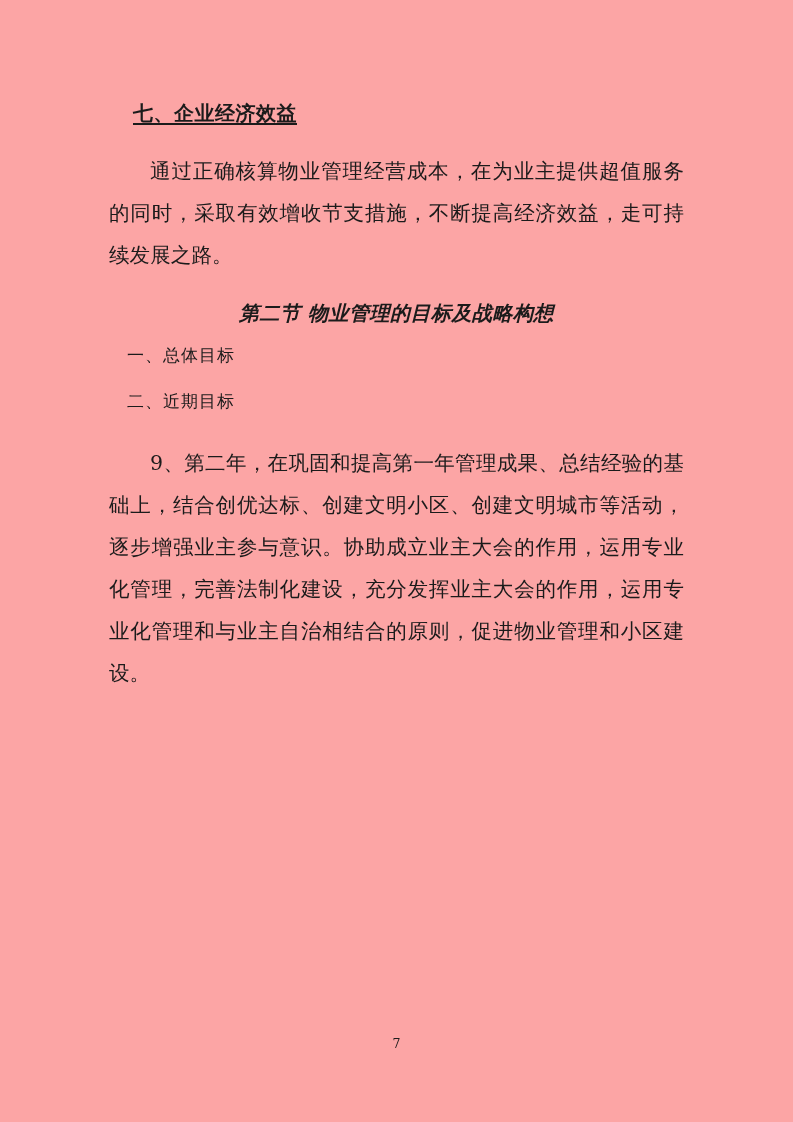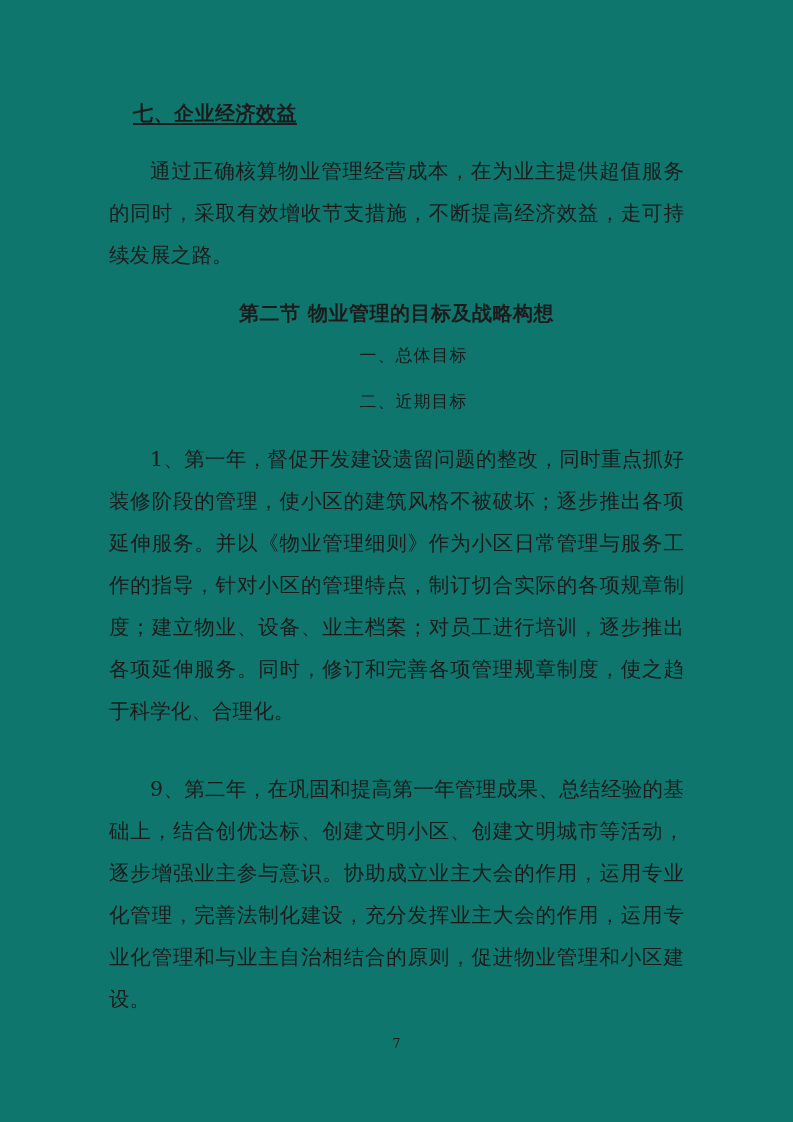--- a/index.html
+++ b/index.html
@@ -6,21 +6,21 @@
   html, body {
     margin: 0;
     padding: 0;
     background: #ffffff;
   }
   .page {
     position: relative;
     width: 793px;
     height: 1122px;
     margin: 0 auto;
-    background: #0f766e;
+    background: #fca5a5;
     overflow: hidden;
     font-family: "DejaVu Serif", "Liberation Serif", serif;
     color: #1b1b1b;
     box-sizing: border-box;
   }
   .content {
     position: absolute;
     left: 93px;
     top: 92px;
     width: 607px;
@@ -41,31 +41,31 @@
   }
 
   
   .h-center {
     font-size: 20px;
     font-weight: bold;
     line-height: 42px;
     text-align: center;
     letter-spacing: 0.5px;
     margin: 0;
+    font-style: italic;
   }
 
   
   .h-small {
     font-size: 17px;
     font-weight: normal;
     line-height: 42px;
     text-indent: 34px;
     letter-spacing: 1px;
     margin: 0;
-    text-align: center;
   }
 
   
   .body-p {
     font-size: 20.5px;
     line-height: 42px;
     text-align: justify;
     text-align-last: left;
     text-indent: 41px;
     letter-spacing: 0.1px;
@@ -100,21 +100,20 @@
 
     <p class="h-center">第二节  物业管理的目标及战略构想</p>
 
     <p class="h-small">一、总体目标</p>
 
 
     <div class="gap-sm"></div>
 
     <p class="h-small">二、近期目标</p>
 
-    <p class="body-p">1、第一年，督促开发建设遗留问题的整改，同时重点抓好装修阶段的管理，使小区的建筑风格不被破坏；逐步推出各项延伸服务。并以《物业管理细则》作为小区日常管理与服务工作的指导，针对小区的管理特点，制订切合实际的各项规章制度；建立物业、设备、业主档案；对员工进行培训，逐步推出各项延伸服务。同时，修订和完善各项管理规章制度，使之趋于科学化、合理化。</p>
 
     <div class="gap-sm"></div>
 
     <p class="body-p">9、第二年，在巩固和提高第一年管理成果、总结经验的基础上，结合创优达标、创建文明小区、创建文明城市等活动，逐步增强业主参与意识。协助成立业主大会的作用，运用专业化管理，完善法制化建设，充分发挥业主大会的作用，运用专业化管理和与业主自治相结合的原则，促进物业管理和小区建设。</p>
 
   </div>
 
   <div class="footer-num">7</div>
 
 </div>

